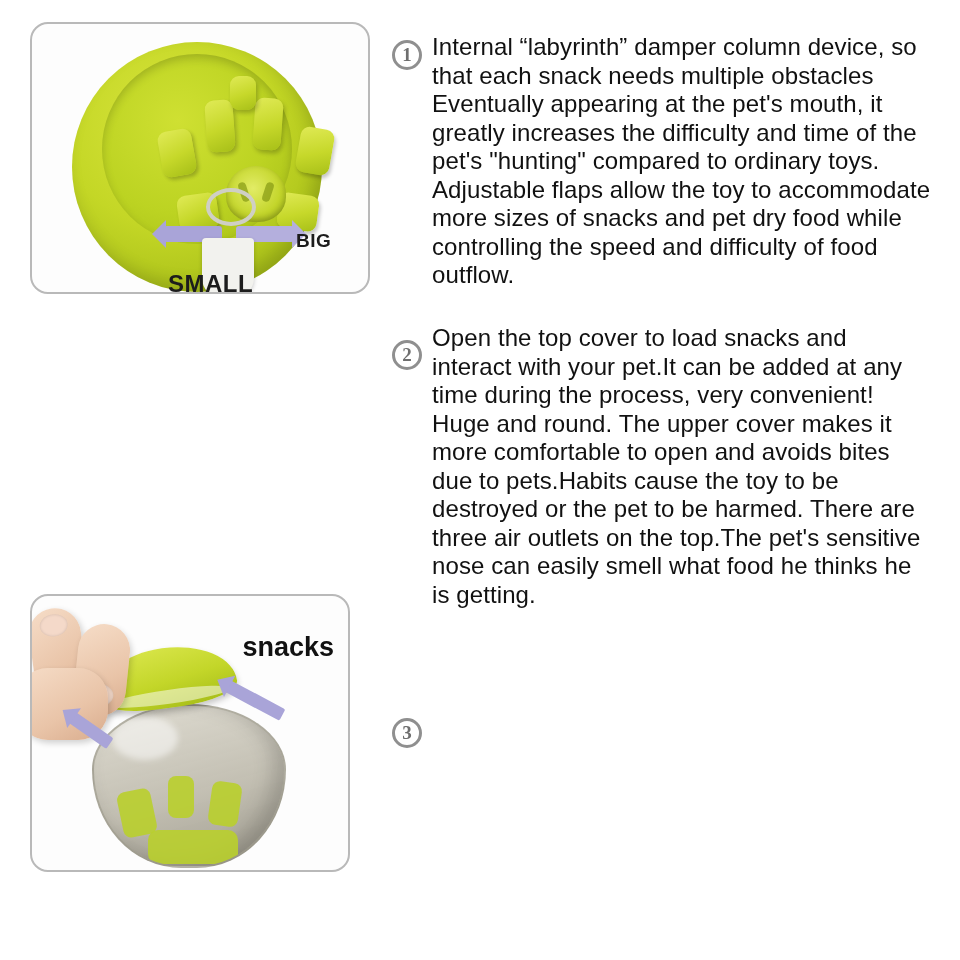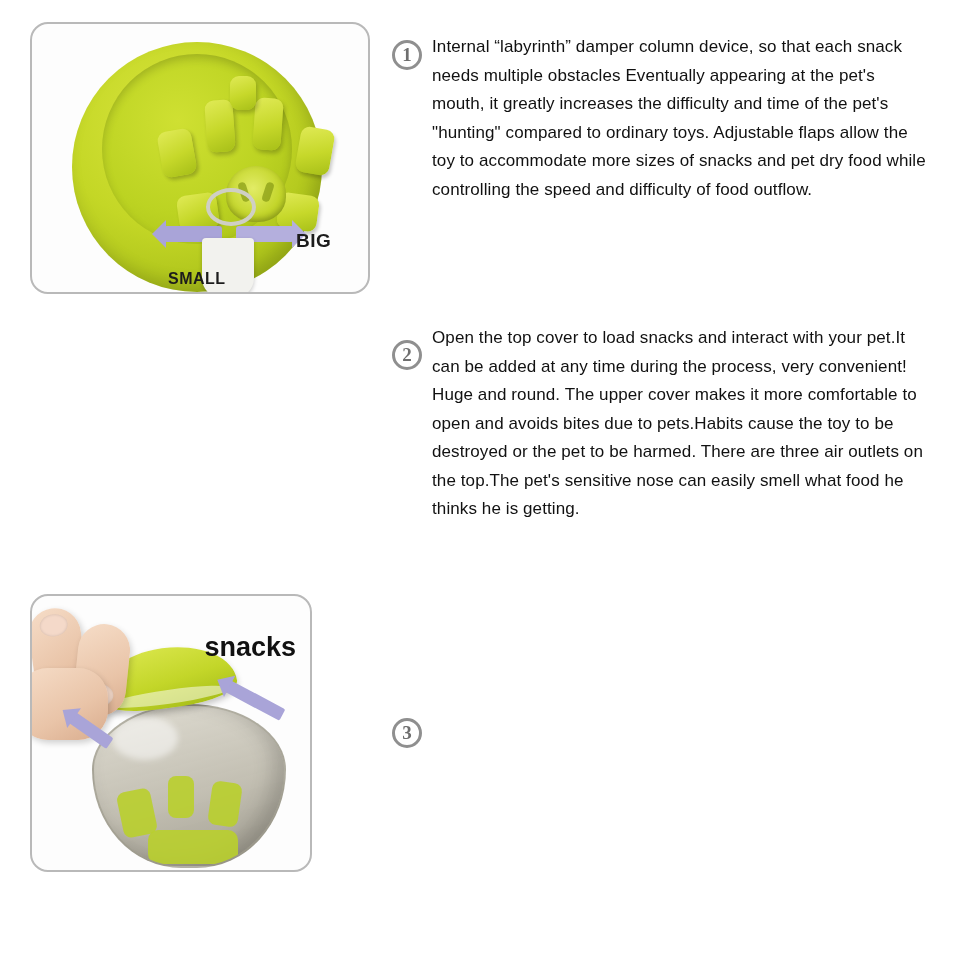--- a/index.html
+++ b/index.html
@@ -23,21 +23,21 @@
   .panel {
     position: relative;
     border: 2px solid #b9b9b9;
     border-radius: 18px;
     background: #fdfdfd;
     box-sizing: border-box;
     overflow: hidden;
     flex: none;
   }
   .panel-1 { left: 30px; top: 22px;  width: 340px; height: 272px; }
-  .panel-2 { left: 30px; top: 322px; width: 282px; height: 278px; }
+  .panel-2 { left: 30px; top: 322px; width: 320px; height: 278px; }
 
   
   .badge {
     width: 30px; height: 30px;
     border-radius: 50%;
     border: 3px solid #8f8f8f;
     color: #6e6e6e;
     font-size: 19px;
     font-weight: bold;
     display: flex;
@@ -48,21 +48,21 @@
     font-family: "Liberation Serif", serif;
   }
   .badge-wrap { position: absolute; }
   .b1 { left: 392px; top: 40px; }
   .b2 { left: 392px; top: 340px; }
   .b3 { left: 392px; top: 718px; }
 
   
   .txt {
     position: absolute;
-    font-size: 17px;
+    font-size: 24px;
     line-height: 28.5px;
     color: #111;
     letter-spacing: 0.1px;
   }
   .t1 { left: 432px; top: 33px;  width: 500px; }
   .t2 { left: 432px; top: 324px; width: 500px; }
   .t3 { left: 432px; top: 712px; width: 515px; }
 
   
   .disc-outer {
@@ -153,21 +153,21 @@
     position: absolute;
     left: 130px; top: 196px;
     width: 52px; height: 60px;
     background: #f2f2ee;
     border-radius: 4px 4px 20px 20px;
     box-shadow: 0 2px 4px rgba(0,0,0,.2);
   }
   .lbl-small, .lbl-big {
     position: absolute;
     font-weight: bold;
-    font-size: 16px;
+    font-size: 24px;
     color: #1c1c1c;
     letter-spacing: .5px;
   }
   .lbl-small { left: 96px; top: 228px; }
   .lbl-big   { left: 224px; top: 188px; font-size: 19px; text-align: right; }
 
   
   .p2-body {
     position: absolute;
     left: 60px; top: 108px;

